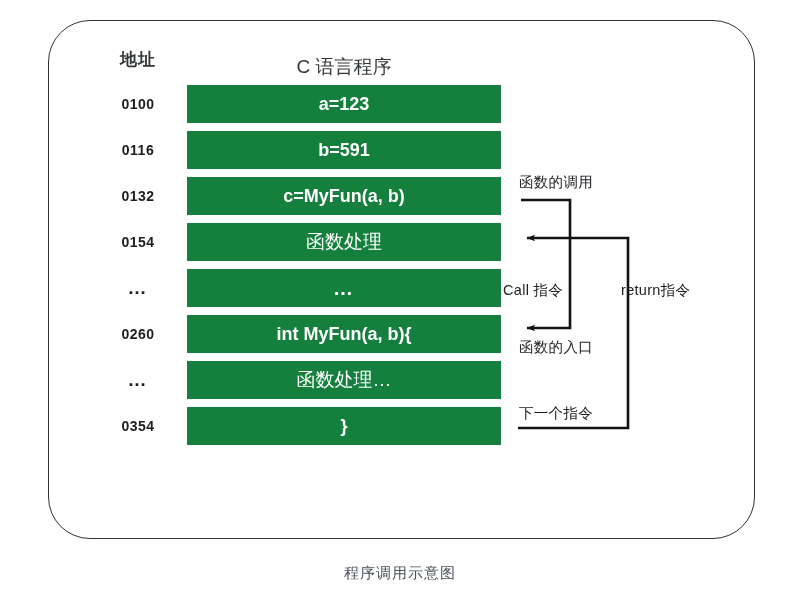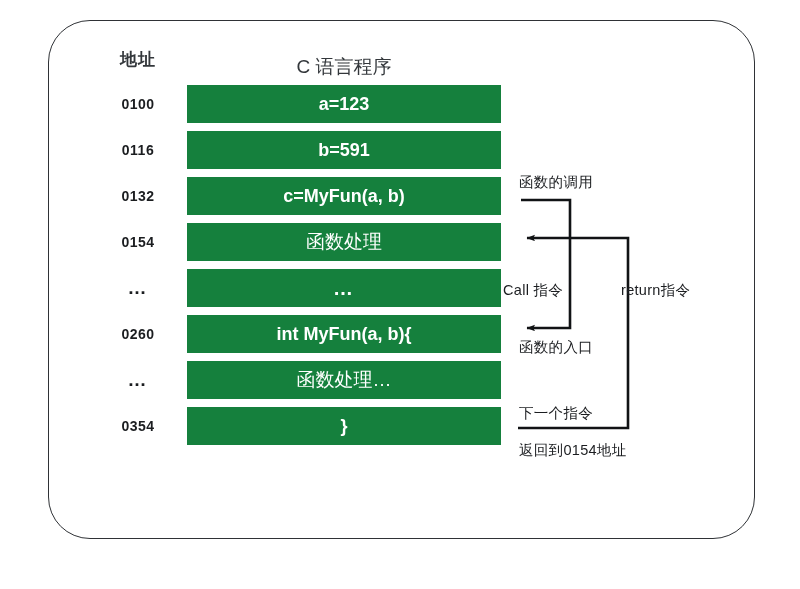--- a/index.html
+++ b/index.html
@@ -202,15 +202,15 @@
     <g>
       <path d="M 518 428 L 628 428 L 628 238 L 527 238" fill="none" stroke="#111315" stroke-width="2.6" stroke-linecap="butt" stroke-linejoin="miter" marker-end="url(#arrowhead)"></path>
     </g>
   </svg>
 
   <div class="anno anno-call-title">函数的调用</div>
   <div class="anno anno-call-instr">Call 指令</div>
   <div class="anno anno-ret-instr">return指令</div>
   <div class="anno anno-entry">函数的入口</div>
   <div class="anno anno-exit">下一个指令</div>
-  <div class="anno anno-retaddr">返回到0154地址</div>
-
+
+  <div class="caption">程序调用示意图</div>
 </div>
 
 </body></html>

